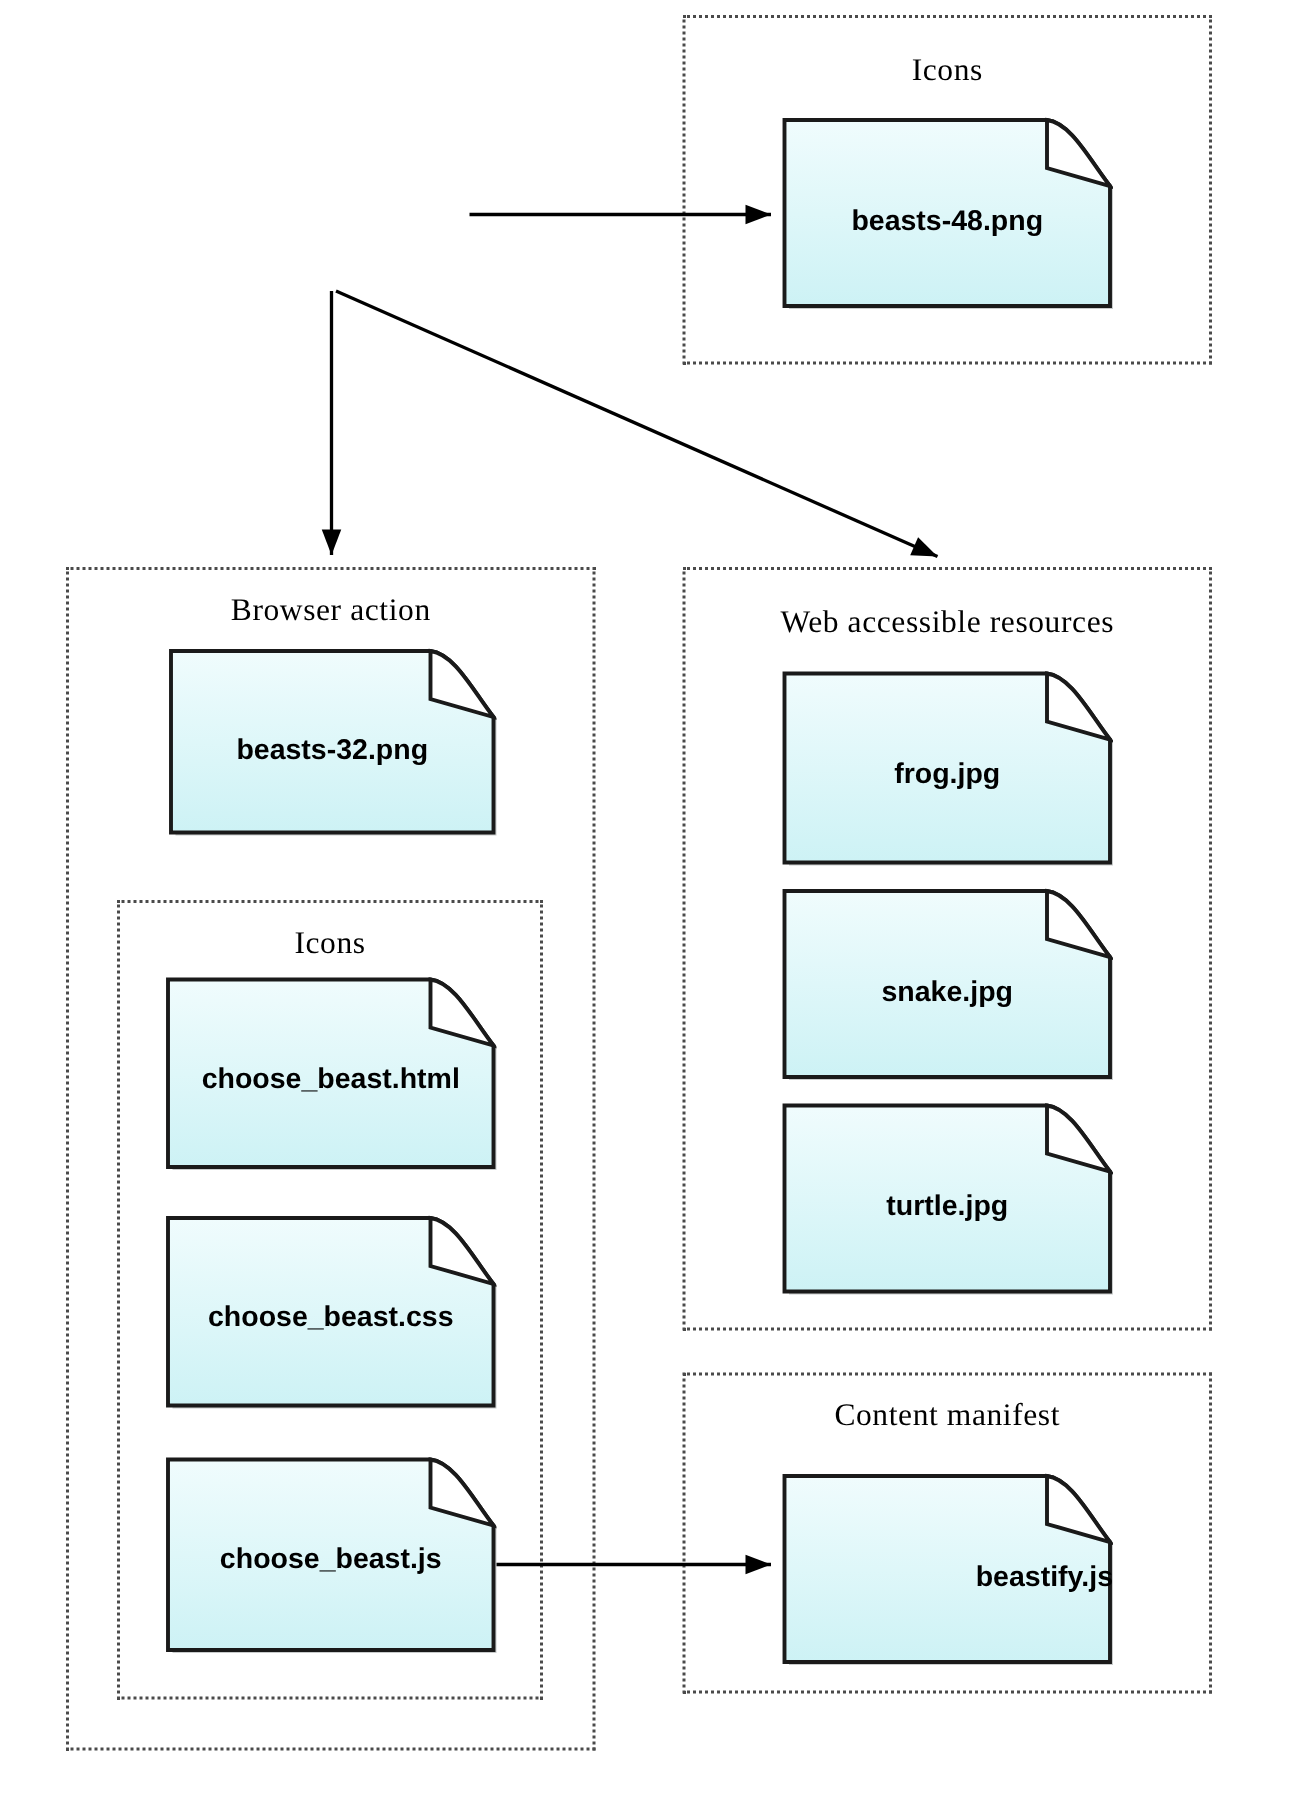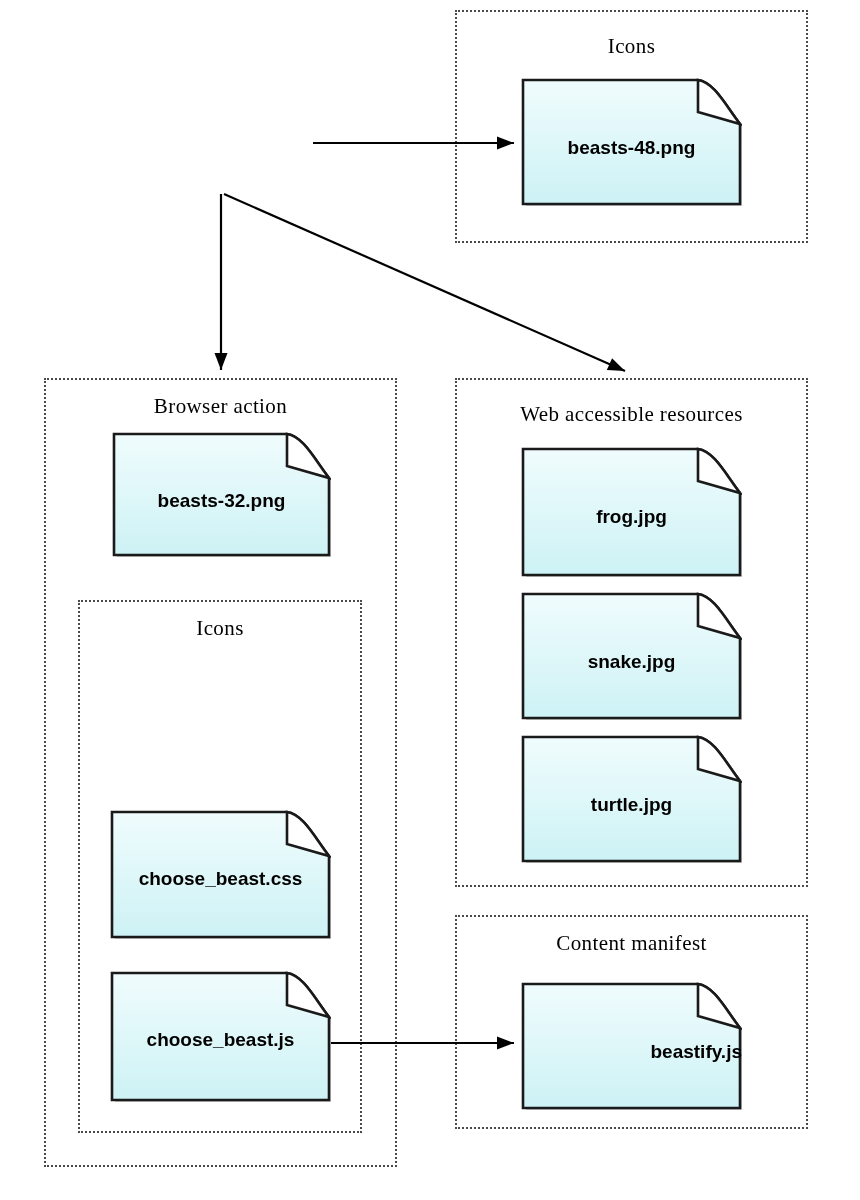--- a/index.html
+++ b/index.html
@@ -122,20 +122,34 @@
             <stop offset="0%" stop-color="#f0fcfd"></stop>
             <stop offset="100%" stop-color="#cdf2f5"></stop>
           </linearGradient>
         </defs>
         <path d="M 2,2 L 175,2 C 191,4 203,28 217,46 L 217,123 L 2,123 Z" transform="translate(3,3)" fill="#9aa0a0" opacity="0.55" stroke="none"></path>
         <path d="M 2,2 L 175,2 C 191,4 203,28 217,46 L 217,123 L 2,123 Z" fill="url(#grad-beasts32)" stroke="#1a1a1a" stroke-width="2.6" stroke-linejoin="miter"></path>
         <path d="M 175,2 L 175,34 L 217,46 C 203,28 191,4 175,2 Z" fill="#ffffff" stroke="#1a1a1a" stroke-width="2.6" stroke-linejoin="miter"></path>
       </svg>
       <div class="node-label" style="top: 58px;">beasts-32.png</div>
     </div>
+    <div class="file-node" style="left: 110px; top: 651px; width: 221px; height: 129px;">
+      <svg class="node-svg" viewBox="0 0 221 129" preserveAspectRatio="none">
+        <defs>
+          <linearGradient id="grad-cbhtml" x1="0" y1="0" x2="0" y2="1">
+            <stop offset="0%" stop-color="#f0fcfd"></stop>
+            <stop offset="100%" stop-color="#cdf2f5"></stop>
+          </linearGradient>
+        </defs>
+        <path d="M 2,2 L 177,2 C 193,4 205,28 219,46 L 219,127 L 2,127 Z" transform="translate(3,3)" fill="#9aa0a0" opacity="0.55" stroke="none"></path>
+        <path d="M 2,2 L 177,2 C 193,4 205,28 219,46 L 219,127 L 2,127 Z" fill="url(#grad-cbhtml)" stroke="#1a1a1a" stroke-width="2.6" stroke-linejoin="miter"></path>
+        <path d="M 177,2 L 177,34 L 219,46 C 205,28 193,4 177,2 Z" fill="#ffffff" stroke="#1a1a1a" stroke-width="2.6" stroke-linejoin="miter"></path>
+      </svg>
+      <div class="node-label" style="top: 58px;">choose_beast.html</div>
+    </div>
     <div class="file-node" style="left: 110px; top: 810px; width: 221px; height: 129px;">
       <svg class="node-svg" viewBox="0 0 221 129" preserveAspectRatio="none">
         <defs>
           <linearGradient id="grad-cbcss" x1="0" y1="0" x2="0" y2="1">
             <stop offset="0%" stop-color="#f0fcfd"></stop>
             <stop offset="100%" stop-color="#cdf2f5"></stop>
           </linearGradient>
         </defs>
         <path d="M 2,2 L 177,2 C 193,4 205,28 219,46 L 219,127 L 2,127 Z" transform="translate(3,3)" fill="#9aa0a0" opacity="0.55" stroke="none"></path>
         <path d="M 2,2 L 177,2 C 193,4 205,28 219,46 L 219,127 L 2,127 Z" fill="url(#grad-cbcss)" stroke="#1a1a1a" stroke-width="2.6" stroke-linejoin="miter"></path>

